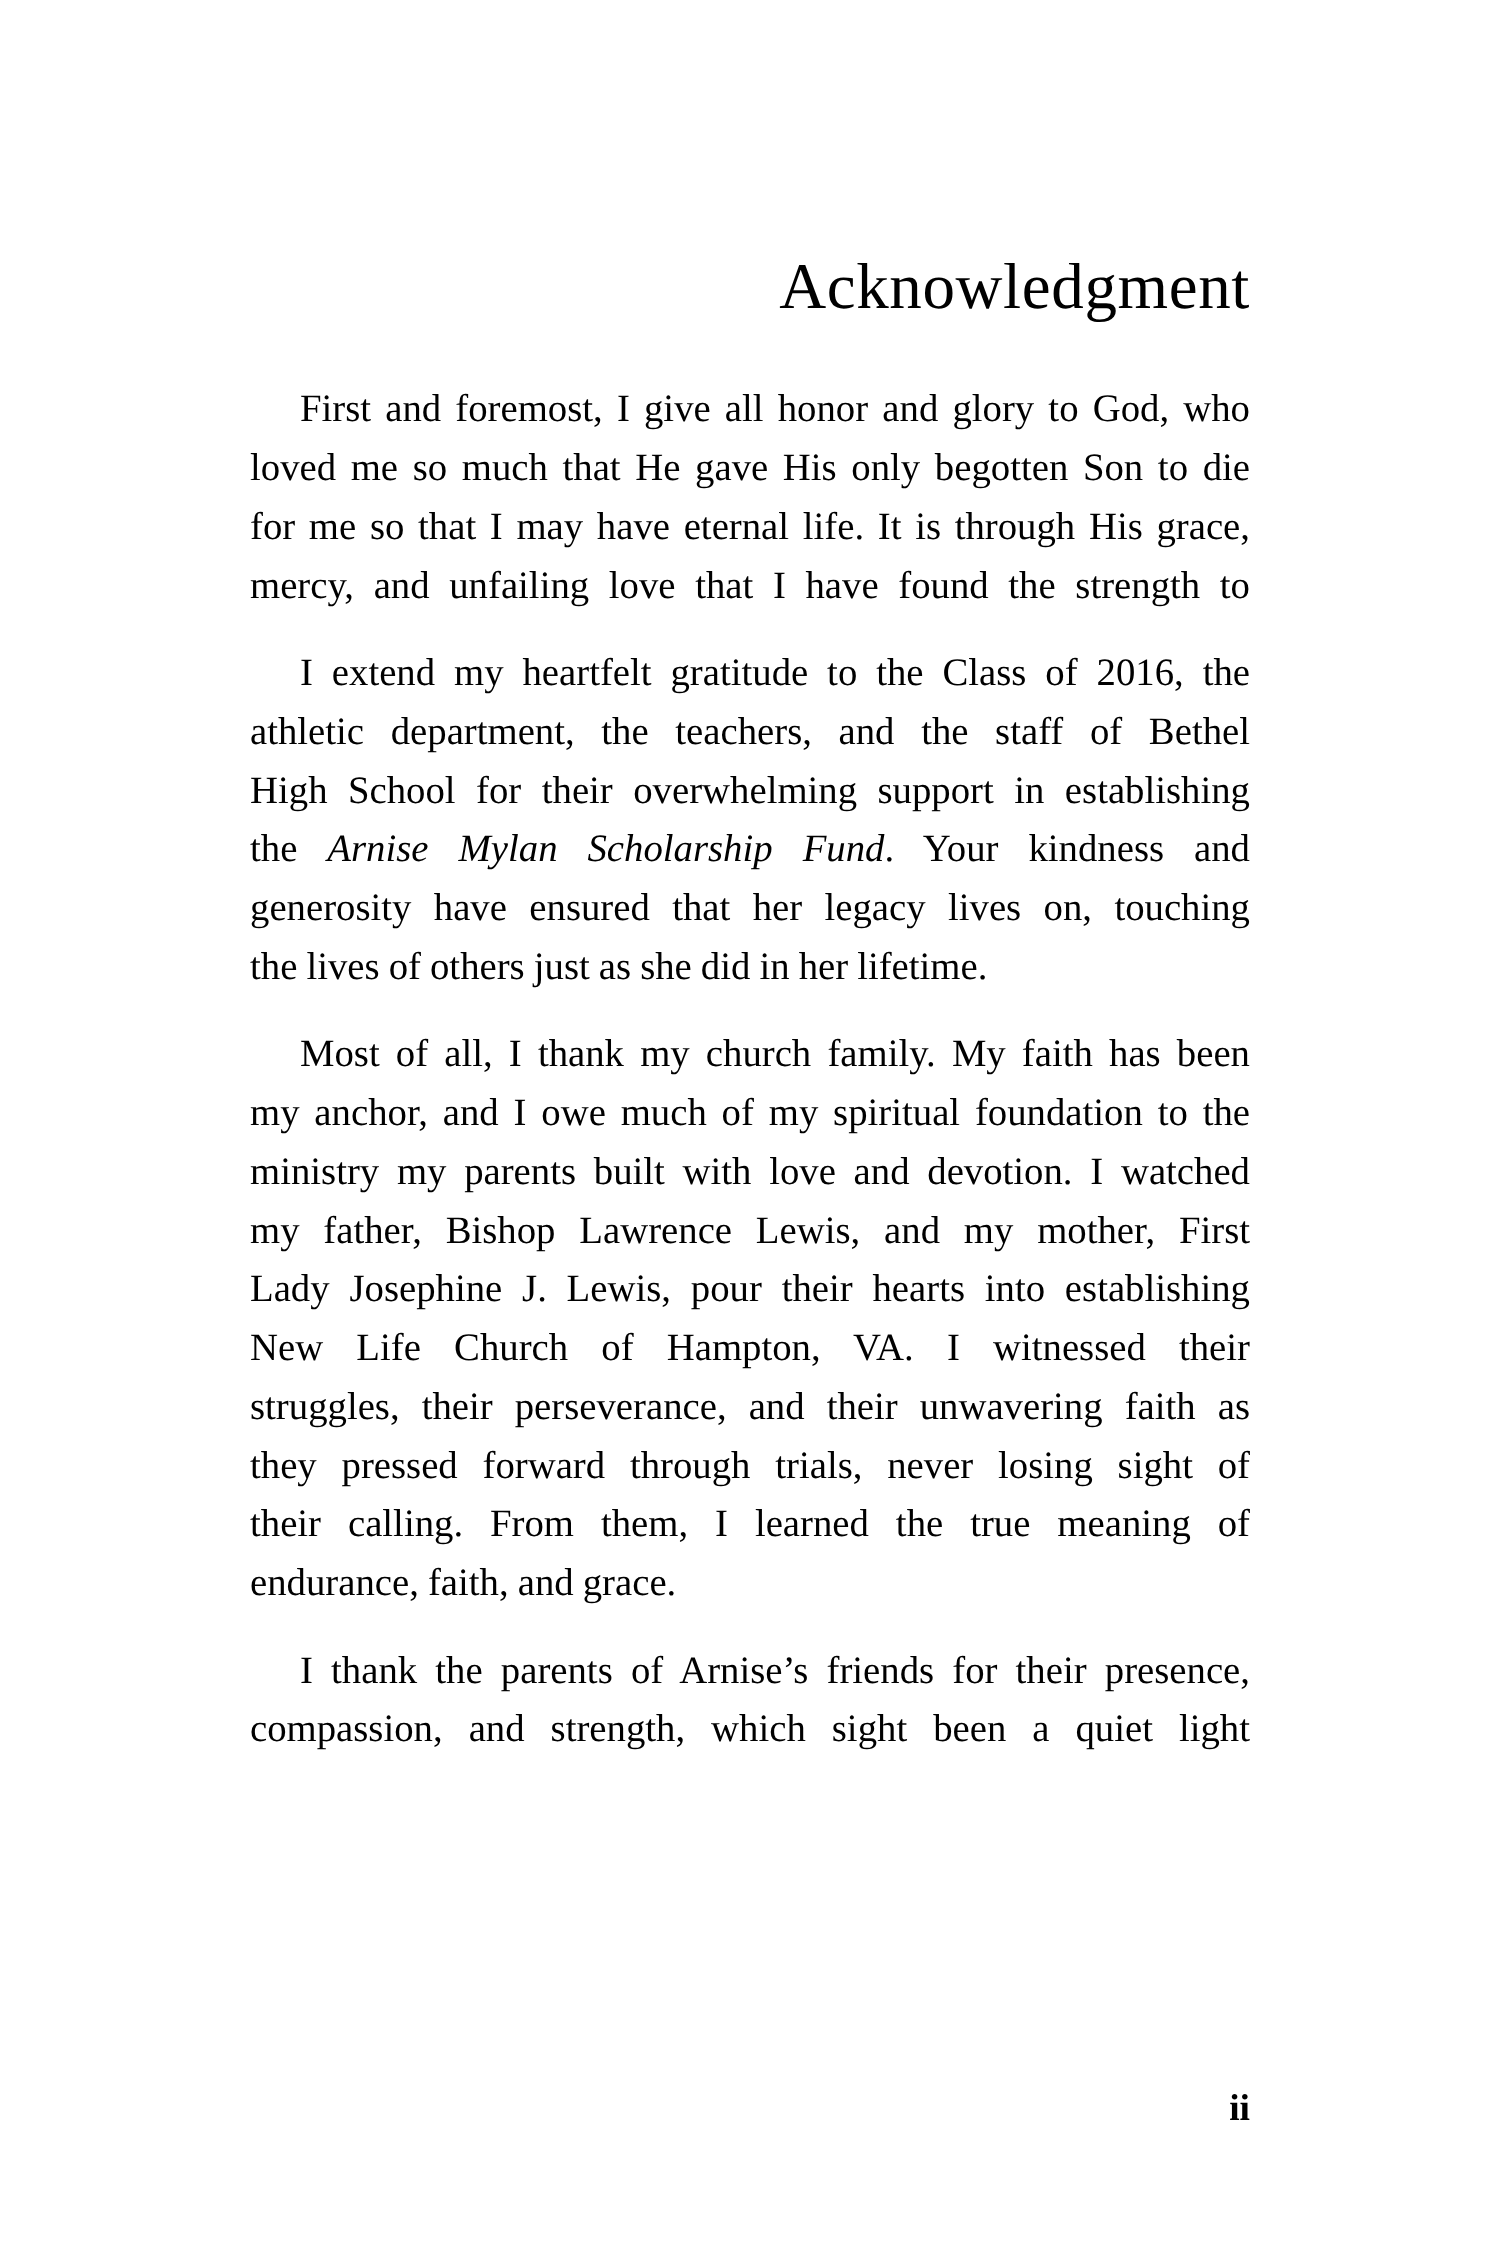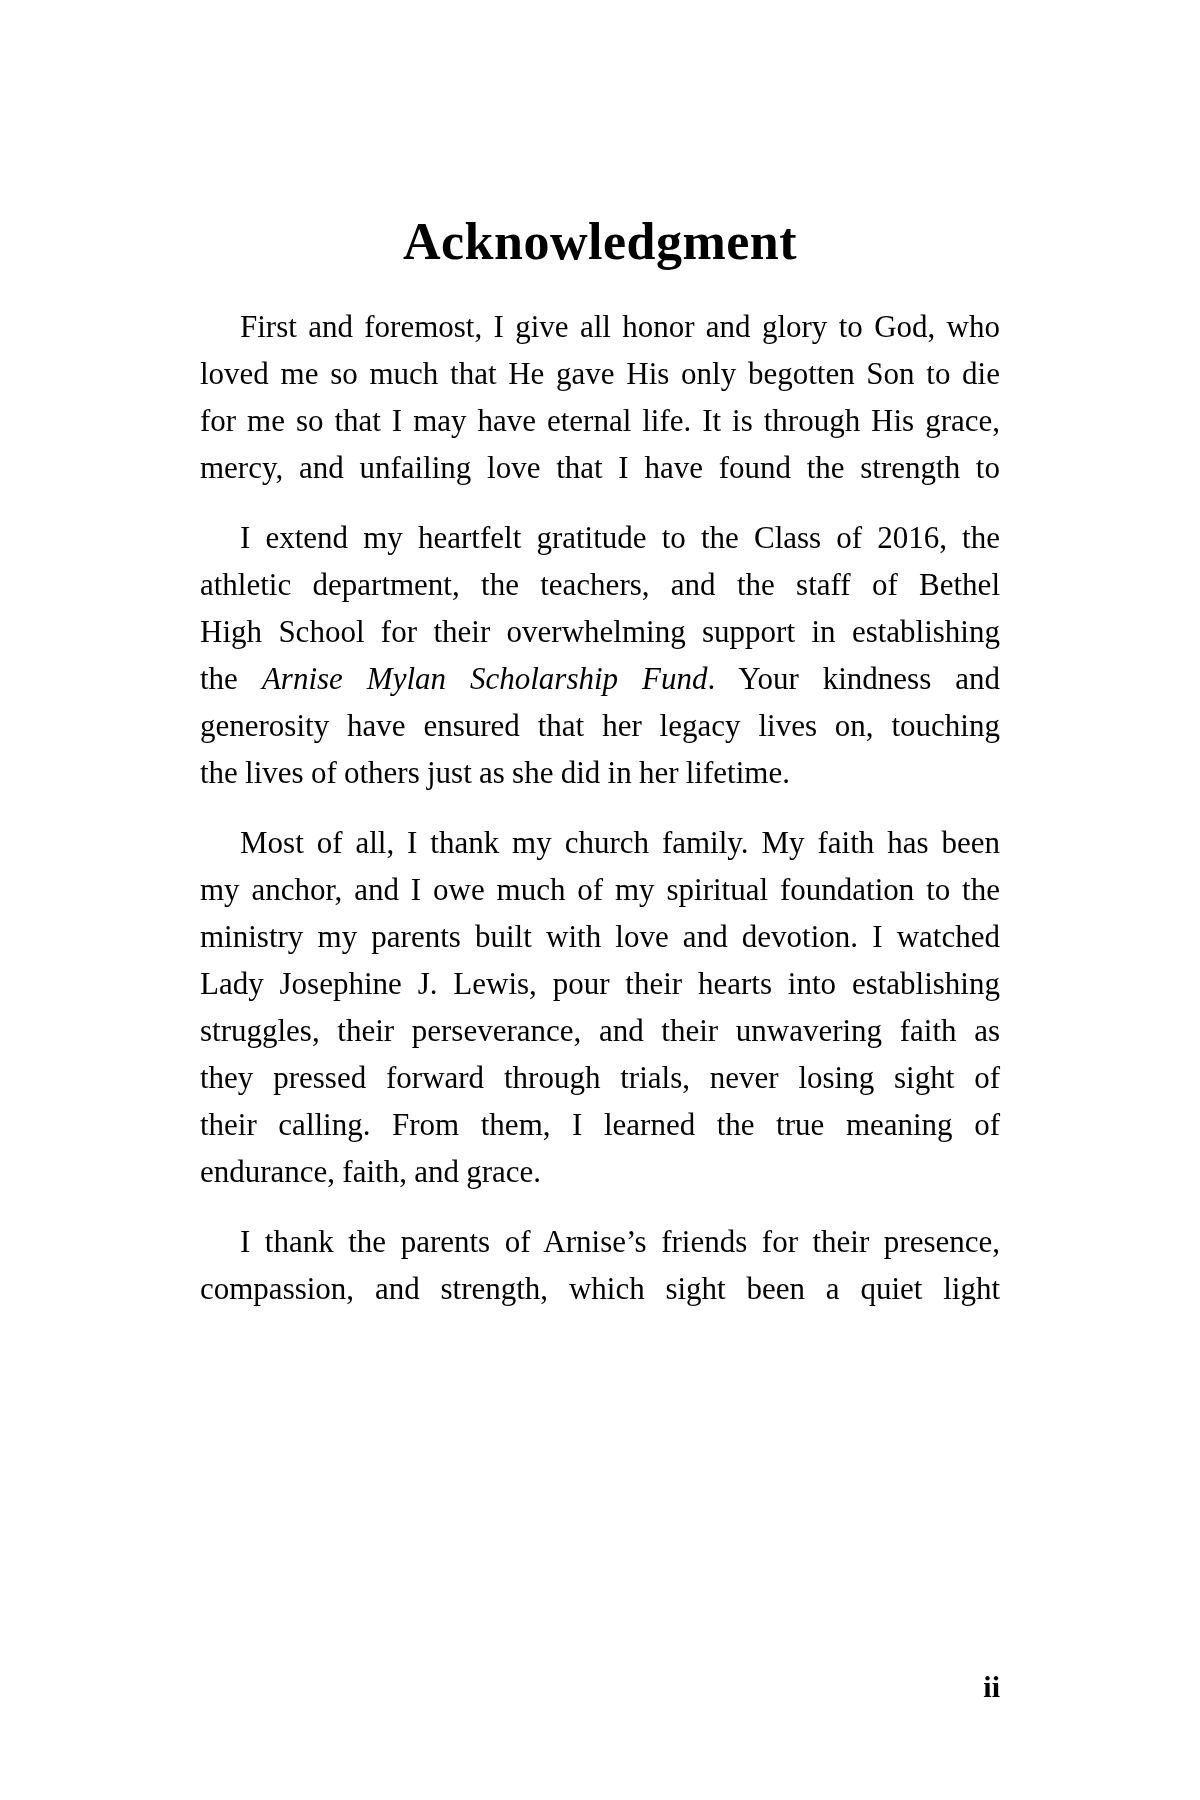--- a/index.html
+++ b/index.html
@@ -12,28 +12,28 @@
     position: relative;
     overflow: hidden;
   }
   .page {
     position: absolute;
     inset: 0;
     background: #ffffff;
   }
   .title {
     position: absolute;
-    top: 213px;
+    top: 201px;
     left: 200px;
     width: 800px;
     margin: 0;
-    text-align: center;
+    text-align: right;
     font-size: 52px;
     line-height: 58px;
-    font-weight: bold;
+    font-weight: normal;
     letter-spacing: 0.5px;
   }
   .body-text {
     position: absolute;
     top: 303px;
     left: 200px;
     width: 800px;
     font-size: 31px;
     line-height: 47px;
     word-spacing: -0.5px;
@@ -79,21 +79,23 @@
         <div class="line"><span>athletic department, the teachers, and the staff of Bethel</span></div>
         <div class="line"><span>High School for their overwhelming support in establishing</span></div>
         <div class="line"><span>the </span><span class="em">Arnise Mylan Scholarship Fund</span><span>. Your kindness and</span></div>
         <div class="line"><span>generosity have ensured that her legacy lives on, touching</span></div>
         <div class="line last"><span>the lives of others just as she did in her lifetime.</span></div>
       </div>
       <div class="para">
         <div class="line indent"><span>Most of all, I thank my church family. My faith has been</span></div>
         <div class="line"><span>my anchor, and I owe much of my spiritual foundation to the</span></div>
         <div class="line"><span>ministry my parents built with love and devotion. I watched</span></div>
+        <div class="line"><span>my father, Bishop Lawrence Lewis, and my mother, First</span></div>
         <div class="line"><span>Lady Josephine J. Lewis, pour their hearts into establishing</span></div>
+        <div class="line"><span>New Life Church of Hampton, VA. I witnessed their</span></div>
         <div class="line"><span>struggles, their perseverance, and their unwavering faith as</span></div>
         <div class="line"><span>they pressed forward through trials, never losing sight of</span></div>
         <div class="line"><span>their calling. From them, I learned the true meaning of</span></div>
         <div class="line last"><span>endurance, faith, and grace.</span></div>
       </div>
       <div class="para">
         <div class="line indent"><span>I thank the parents of Arnise’s friends for their presence,</span></div>
         <div class="line"><span>compassion, and strength, which sight been a quiet light</span></div>
       </div>
     </section>

